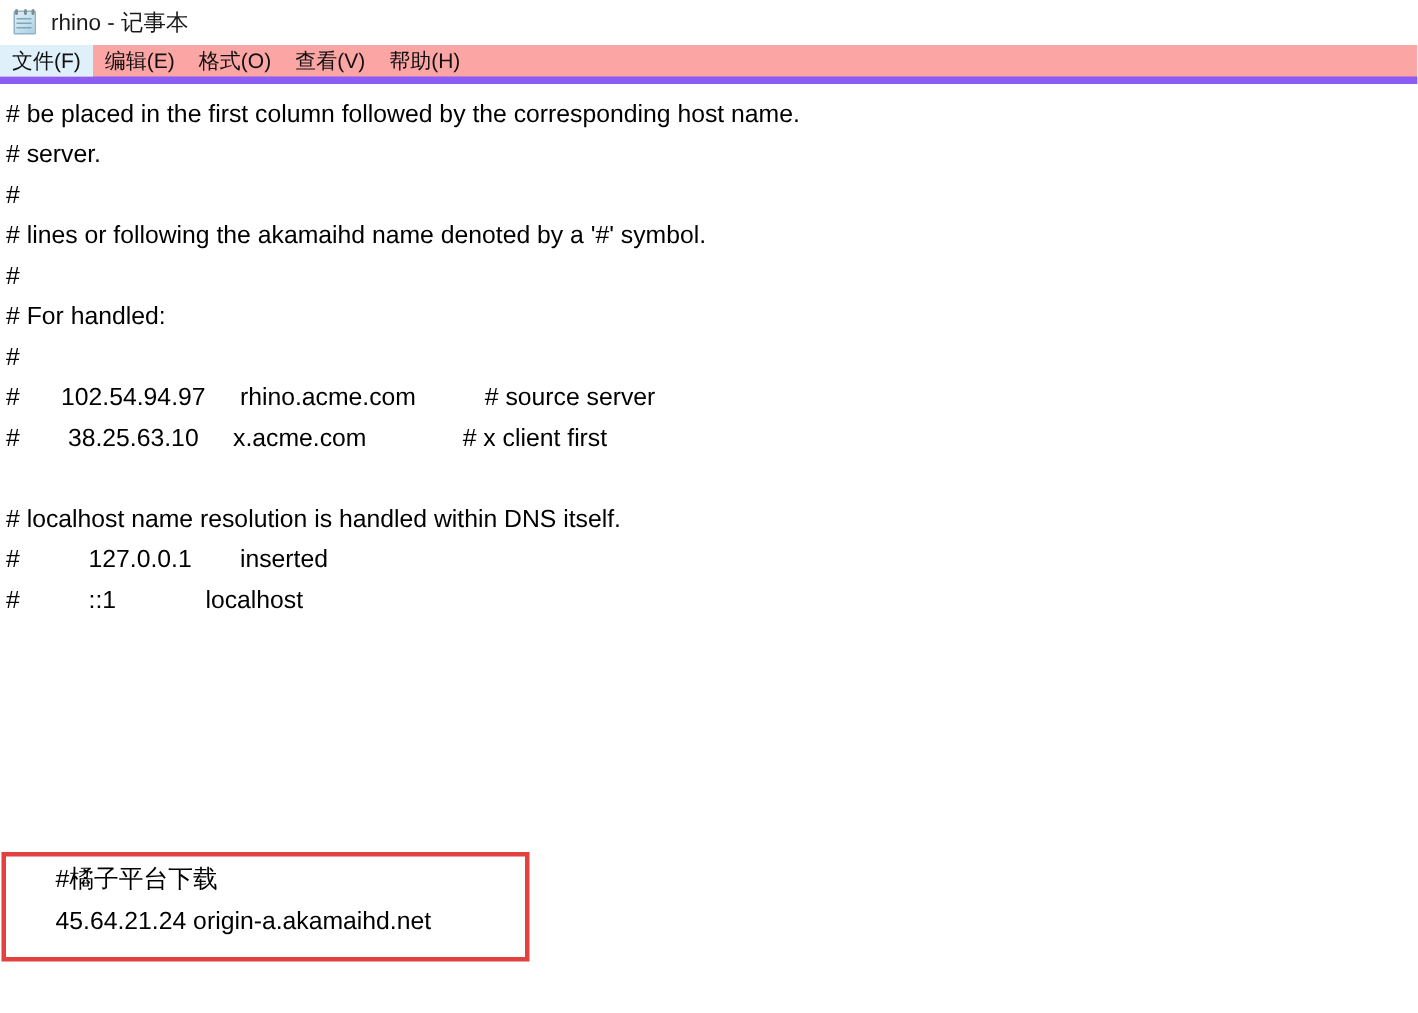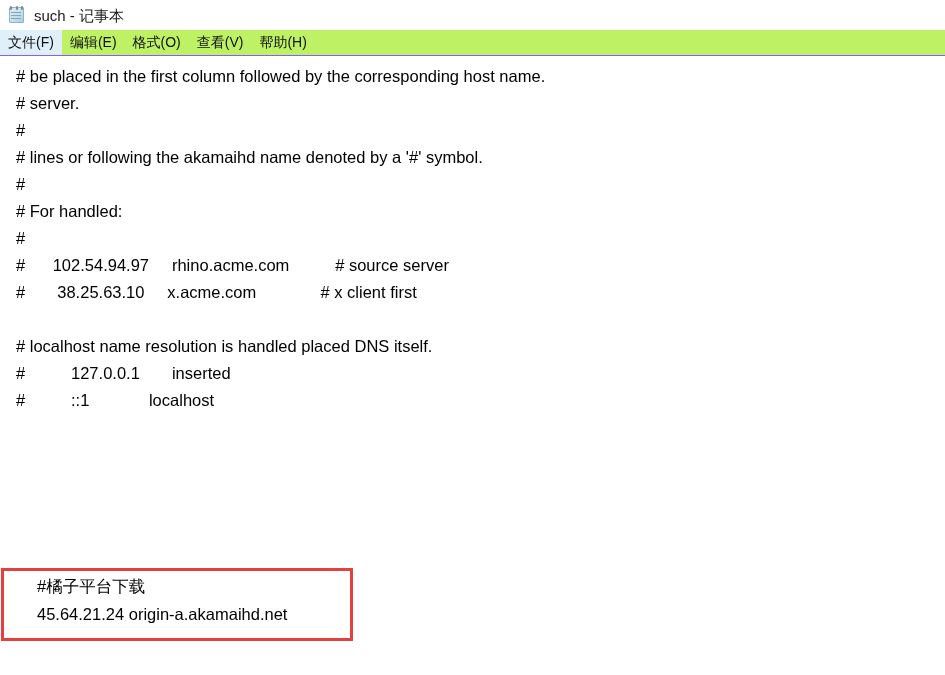--- a/index.html
+++ b/index.html
@@ -69,24 +69,24 @@
     color: #1a1a1a;
     line-height: 1;
     white-space: nowrap;
   }
 
   
   .menubar {
     height: 26px;
     display: flex;
     align-items: stretch;
-    background: #bef264;
+    background: #fca5a5;
     font-size: 14px;
     color: #101010;
-    border-bottom: 1px solid #8b5cf6;
+    border-bottom: 5px solid #8b5cf6;
     box-sizing: border-box;
   }
   .menu-item {
     display: flex;
     align-items: center;
     padding: 0 8px;
     white-space: nowrap;
     cursor: default;
   }
   .menu-item.selected {
@@ -94,21 +94,21 @@
   }
 
   
   .textarea {
     position: absolute;
     left: 0;
     top: 58px;
     width: 931px;
     height: 617px;
     background: #ffffff;
-    padding: 5px 0 0 16px;
+    padding: 5px 0 0 4px;
     box-sizing: border-box;
     overflow: hidden;
   }
   .doc-line {
     font-family: "Liberation Sans", "DejaVu Sans", sans-serif;
     font-size: 16.5px;
     line-height: 27px;
     color: #000000;
     white-space: pre;
     height: 27px;
@@ -150,21 +150,21 @@
         <i></i>
         <i></i>
         <i></i>
       </span>
     <span class="lines">
         <i></i>
         <i></i>
         <i></i>
       </span>
   </span>
-  <span class="title-text">such - 记事本</span>
+  <span class="title-text">rhino - 记事本</span>
 </div>
 
 <div class="menubar">
   <div class="menu-item selected">
     <span>文件(F)</span>
   </div>
   <div class="menu-item">
     <span>编辑(E)</span>
   </div>
   <div class="menu-item">
@@ -182,21 +182,21 @@
   <div class="doc-line"># be placed in the first column followed by the corresponding host name.</div>
   <div class="doc-line"># server.</div>
   <div class="doc-line">#</div>
   <div class="doc-line"># lines or following the akamaihd name denoted by a '#' symbol.</div>
   <div class="doc-line">#</div>
   <div class="doc-line"># For handled:</div>
   <div class="doc-line">#</div>
   <div class="doc-line">#      102.54.94.97     rhino.acme.com          # source server</div>
   <div class="doc-line">#       38.25.63.10     x.acme.com              # x client first</div>
   <div class="doc-line blank"></div>
-  <div class="doc-line"># localhost name resolution is handled placed DNS itself.</div>
+  <div class="doc-line"># localhost name resolution is handled within DNS itself.</div>
   <div class="doc-line">#          127.0.0.1       inserted</div>
   <div class="doc-line">#          ::1             localhost</div>
   <div class="doc-line blank"></div>
   <div class="doc-line blank"></div>
   <div class="doc-line blank"></div>
 </div>
 
 <div class="annot-lines">
   <div class="doc-line">#橘子平台下载</div>
   <div class="doc-line">45.64.21.24 origin-a.akamaihd.net</div>

